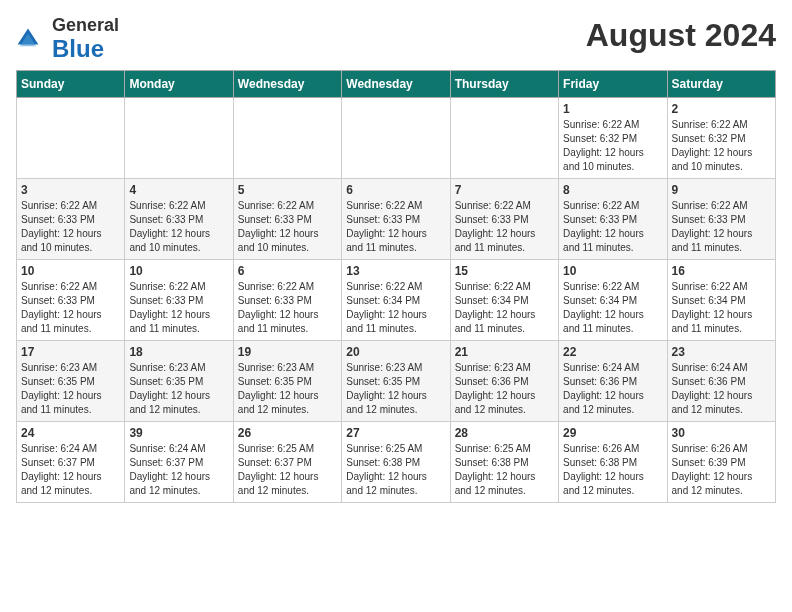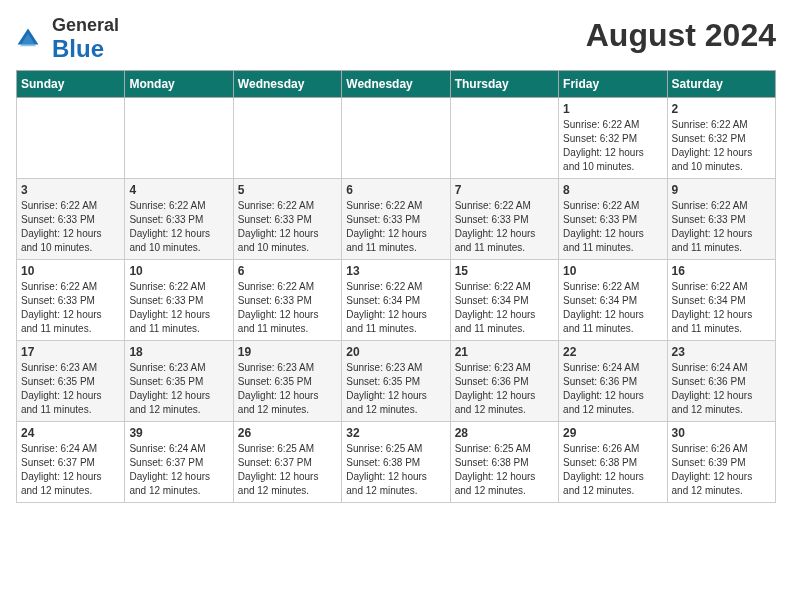--- a/index.html
+++ b/index.html
@@ -313,21 +313,21 @@
 and 12 minutes.</div>
         </td>
         <td>
           <span class="day-number">26</span>
           <div class="day-info" style="white-space: pre-line;">Sunrise: 6:25 AM
 Sunset: 6:37 PM
 Daylight: 12 hours
 and 12 minutes.</div>
         </td>
         <td>
-          <span class="day-number">32</span>
+          <span class="day-number">27</span>
           <div class="day-info" style="white-space: pre-line;">Sunrise: 6:25 AM
 Sunset: 6:38 PM
 Daylight: 12 hours
 and 12 minutes.</div>
         </td>
         <td>
           <span class="day-number">28</span>
           <div class="day-info" style="white-space: pre-line;">Sunrise: 6:25 AM
 Sunset: 6:38 PM
 Daylight: 12 hours

